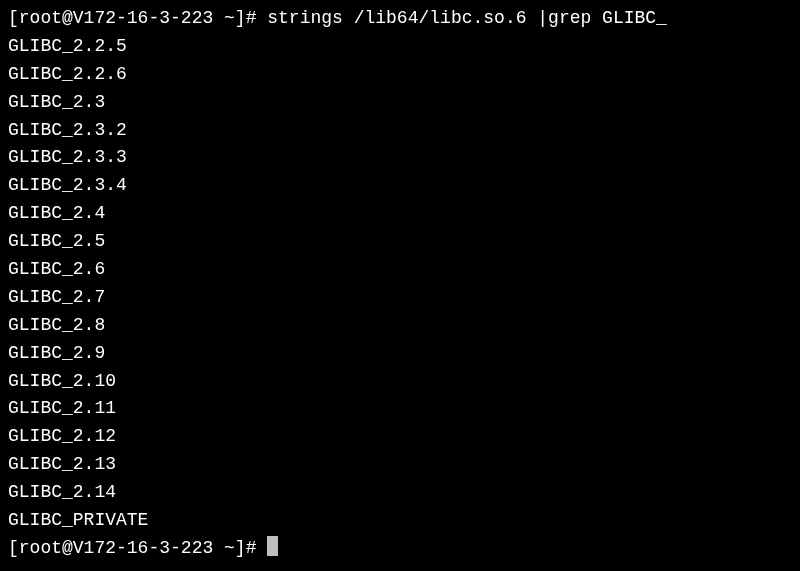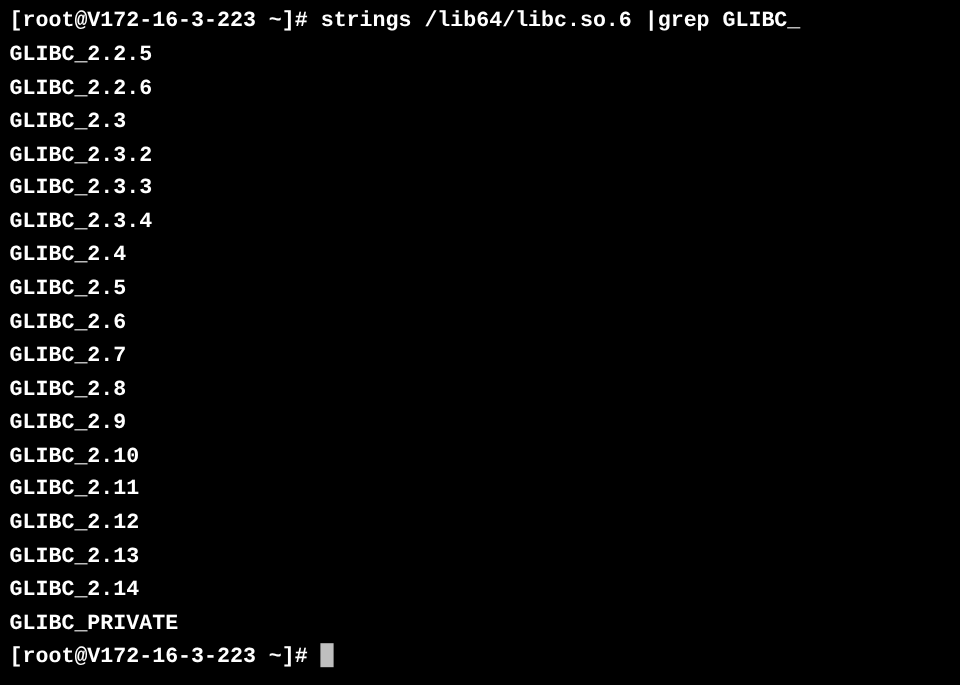--- a/index.html
+++ b/index.html
@@ -1,19 +1,18 @@
 <!DOCTYPE html>
 <html><head>
   <meta charset="utf-8">
   <style>
     * {
       margin: 0;
       padding: 0;
       box-sizing: border-box;
-      font-weight: bold;
     }
     body {
       background-color: #000000;
       color: #ffffff;
       font-family: "Menlo", "Monaco", "Consolas", "Courier New", monospace;
       font-size: 18px;
       line-height: 1.55;
       padding: 5px 8px;
       width: 800px;
       height: 571px;

